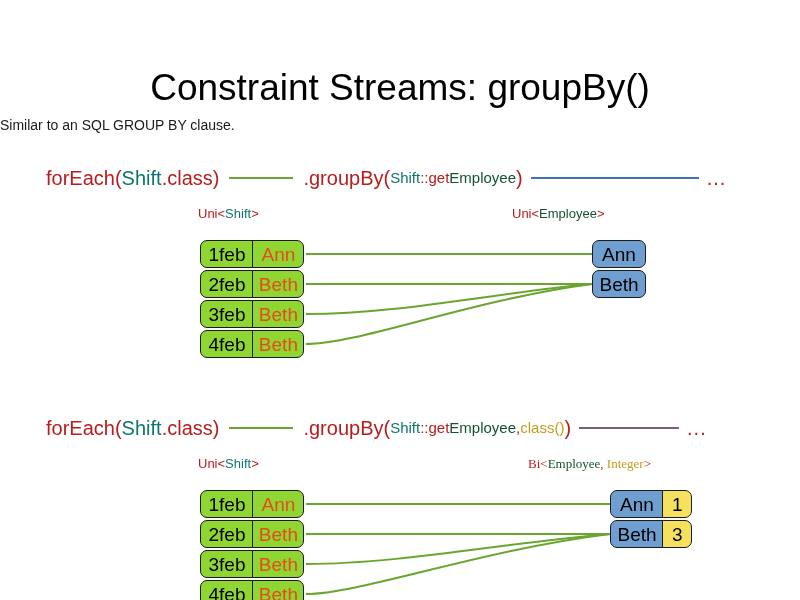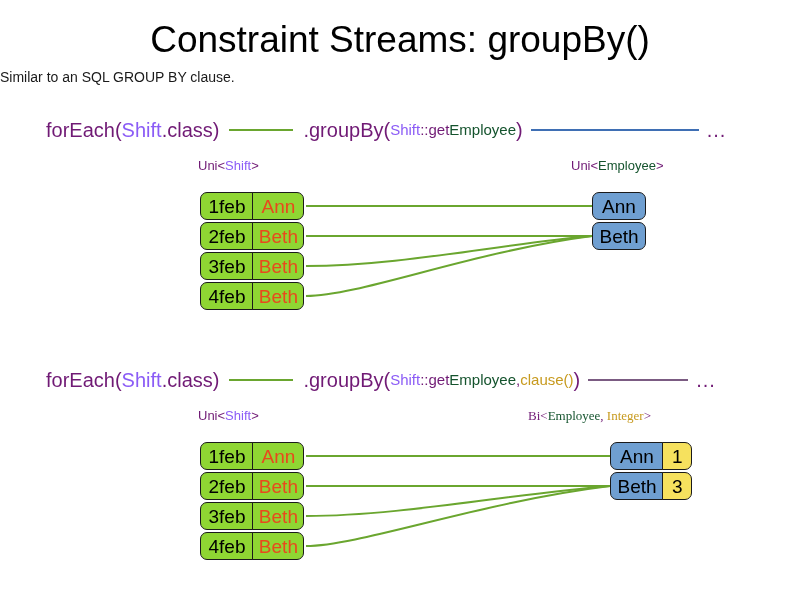--- a/index.html
+++ b/index.html
@@ -12,20 +12,21 @@
     background: #ffffff;
     font-family: "Liberation Sans", sans-serif;
     color: #000000;
     overflow: hidden;
     position: relative;
   }
   .stage {
     position: relative;
     width: 800px;
     height: 436px;
+    margin-top: 48px;
   }
 
   
   .title {
     position: absolute;
     left: 0;
     top: 18px;
     width: 800px;
     text-align: center;
     font-size: 37px;
@@ -49,24 +50,24 @@
   .code-line {
     position: absolute;
     height: 28px;
     display: flex;
     align-items: center;
     font-size: 20px;
     line-height: 28px;
     white-space: nowrap;
   }
   .code-line .seg { display: inline-block; }
-  .tok-green { color: #8b5cf6; }
+  .tok-green { color: #0f766e; }
   .tok-blue { color: #14532d; }
   .tok-gold { color: #c79a1e; }
-  .tok-black { color: #701a75; }
+  .tok-black { color: #b91c1c; }
   .small-tok {
     font-size: 15px;
   }
   .ellipsis {
     font-size: 20px;
     letter-spacing: 1px;
   }
 
   .rule {
     display: inline-block;
@@ -187,21 +188,21 @@
       <span class="seg small-tok tok-black">::get</span>
       <span class="seg small-tok tok-blue">Employee</span>
       <span class="seg tok-black">)</span>
     <span class="rule rule-blue" style="width:168px; margin:0 8px;"></span>
     <span class="seg ellipsis tok-black">...</span>
   </div>
 
   <div class="type-label" style="left:198px; top:154px;">
     <span class="tok-black">Uni&lt;</span><span class="tok-green">Shift</span><span class="tok-black">&gt;</span>
   </div>
-  <div class="type-label" style="left:571px; top:154px;">
+  <div class="type-label" style="left:512px; top:154px;">
     <span class="tok-black">Uni&lt;</span><span class="tok-blue">Employee</span><span class="tok-black">&gt;</span>
   </div>
 
   <div class="box-row" style="left:200px; top:192px;">
     <div class="cell cell-shift-date">1feb</div>
     <div class="cell cell-shift-name">Ann</div>
   </div>
   <div class="box-row" style="left:200px; top:222px;">
     <div class="cell cell-shift-date">2feb</div>
     <div class="cell cell-shift-name">Beth</div>
@@ -225,21 +226,21 @@
   <div class="code-line" style="left:46px; top:366px;">
     <span class="seg tok-black">forEach(</span>
       <span class="seg tok-green">Shift</span>
       <span class="seg tok-black">.class)</span>
     <span class="rule rule-green" style="width:64px; margin:0 10px;"></span>
     <span class="seg tok-black">.groupBy(</span>
       <span class="seg small-tok tok-green">Shift</span>
       <span class="seg small-tok tok-black">::get</span>
       <span class="seg small-tok tok-blue">Employee</span>
       <span class="seg small-tok tok-black">, </span>
-      <span class="seg small-tok tok-gold">clause()</span>
+      <span class="seg small-tok tok-gold">class()</span>
       <span class="seg tok-black">)</span>
     <span class="rule rule-purple" style="width:100px; margin:0 8px;"></span>
     <span class="seg ellipsis tok-black">...</span>
   </div>
 
   <div class="type-label" style="left:198px; top:404px;">
     <span class="tok-black">Uni&lt;</span><span class="tok-green">Shift</span><span class="tok-black">&gt;</span>
   </div>
   <div class="type-label" style="left:528px; top:404px;font-family:Liberation Serif, serif;">
     <span class="tok-black">Bi&lt;</span><span class="tok-blue">Employee</span><span class="tok-black">, </span><span class="tok-gold">Integer</span><span class="tok-black">&gt;</span>

